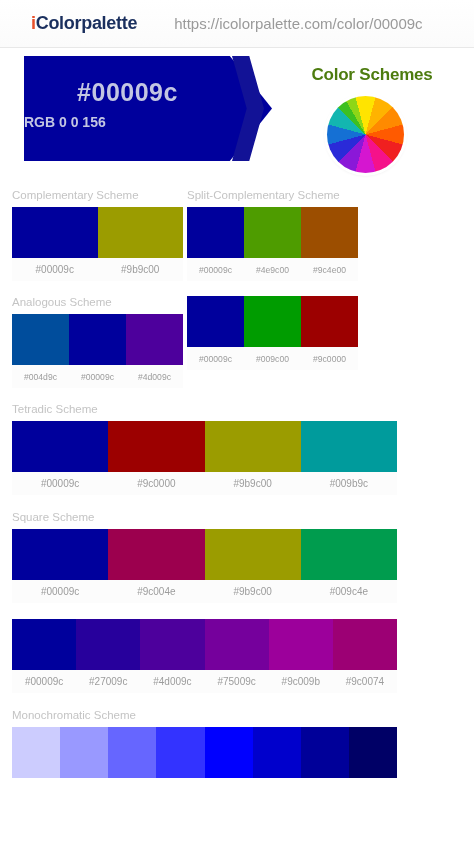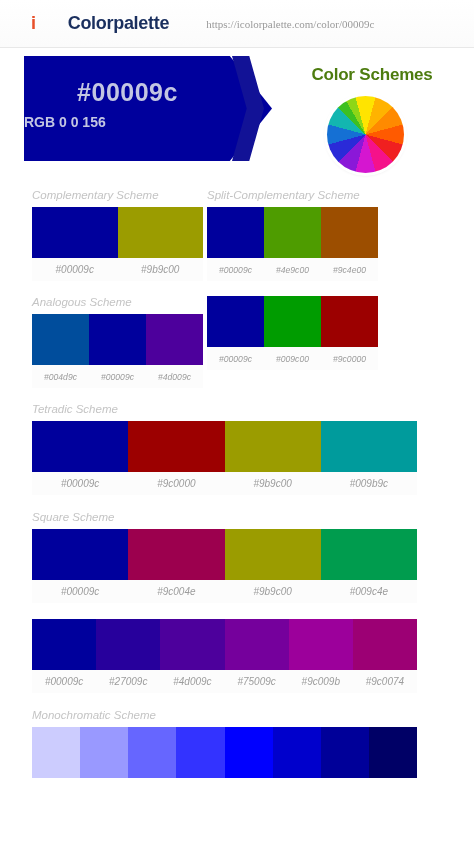--- a/index.html
+++ b/index.html
@@ -19,27 +19,26 @@
     align-items: center;
     padding-left: 31px;
   }
   .logo {
     font-size: 18px;
     font-weight: bold;
     letter-spacing: -0.3px;
     white-space: nowrap;
   }
   .logo .i { color: #e8502a; }
-  .logo .rest { color: #1a2f5e; padding-left: 32px; }
+  .logo .rest { color: #1a2f5e; }
   .url {
     margin-left: 37px;
-    font-size: 11px;
+    font-size: 15px;
     color: #9a9a9a;
     white-space: nowrap;
-    font-family: Liberation Serif, serif;
   }
 
   
   .hero {
     position: relative;
     height: 141px;
     background: #ffffff;
   }
   .arrow-wrap {
     position: absolute;
@@ -112,21 +111,21 @@
       #2a2ad8 240deg 270deg,
       #1570d4 270deg 300deg,
       #13b6b0 300deg 330deg,
       #3dc020 330deg 345deg,
       #8ed617 345deg 360deg
     );
     box-shadow: 0 0 0 3px #ffffff, 0 1px 4px rgba(0,0,0,.2);
   }
 
   
-  .section { padding: 0 32px; font-style: italic; }
+  .section { padding: 0 12px; }
   .section-title {
     font-size: 11.5px;
     color: #c4c4c4;
     margin-bottom: 6px;
     white-space: nowrap;
   }
   .row2 { display: flex; gap: 4px; }
   .col-half { width: 171px; }
   .col-full { width: 385px; }
 

